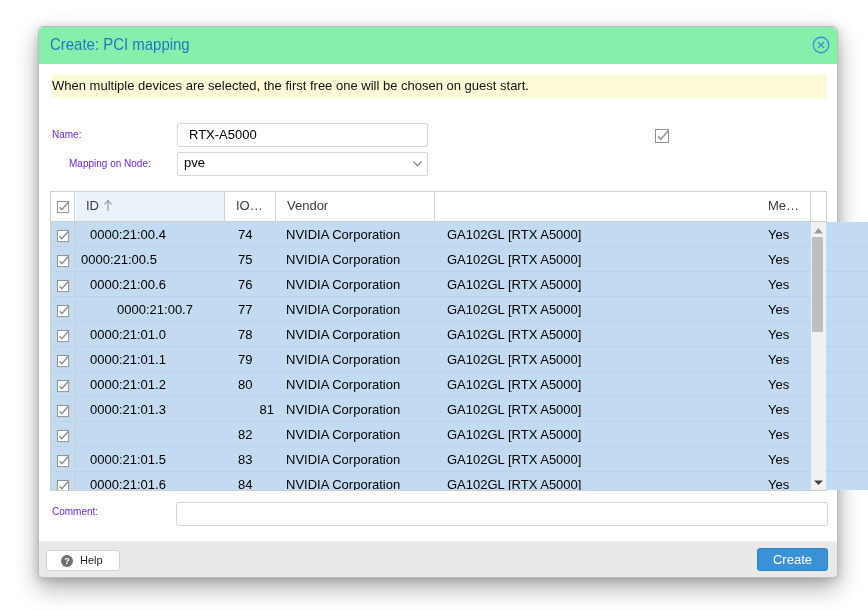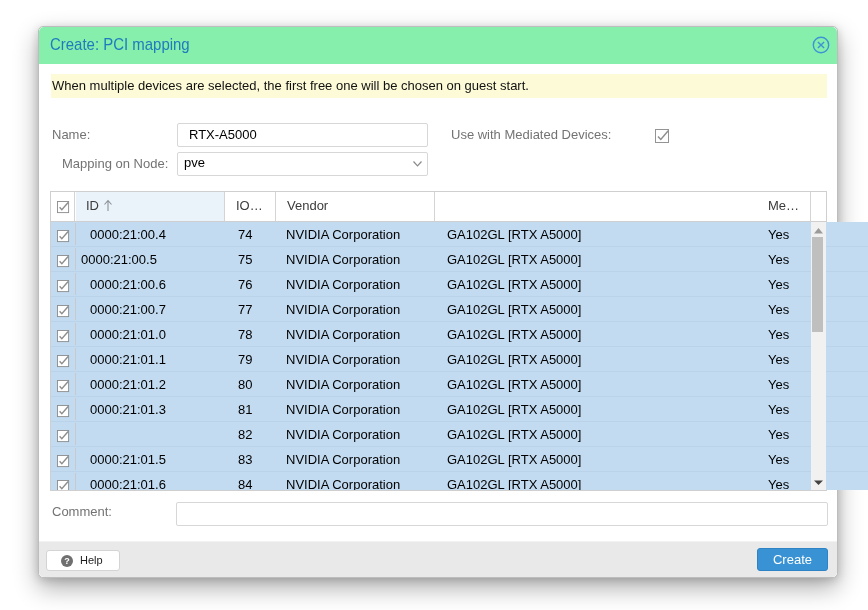--- a/index.html
+++ b/index.html
@@ -17,21 +17,21 @@
   position:absolute; left:11px; top:8px; line-height:20px;
   font-size:17px; color:#1e7bbe; transform:scaleX(0.88); transform-origin:0 0;
   white-space:nowrap;
 }
 .closebtn { position:absolute; left:773px; top:9px; width:18px; height:18px; }
 .banner {
   position:absolute; left:12px; top:47px; width:776px; height:24px;
   background:#fdfbd7; font-size:13px; line-height:24px; color:#111;
   padding-left:1px;
 }
-.lbl { position:absolute; font-size:13px; color:#737373; line-height:15px; }
+.lbl { position:absolute; font-size:10px; color:#6d28d9; line-height:15px; }
 .tinput {
   position:absolute; background:#fff; border:1px solid #d7d7d7; border-radius:2px;
   font-size:13px; color:#000; line-height:21px; padding-left:8px;
 }
 .chev { position:absolute; }
 .cb { position:absolute; width:14px; height:14px; }
 
 .grid {
   position:absolute; left:11px; top:164px; width:777px; height:300px;
   border:1px solid #cfcfcf; background:#fff;
@@ -66,27 +66,26 @@
     <span class="title">Create: PCI mapping</span>
     <svg class="closebtn" viewBox="0 0 18 18">
       <circle cx="9" cy="9" r="7.7" fill="none" stroke="#3d94d5" stroke-width="1.4"></circle>
       <path d="M5.9 5.9 L12.1 12.1 M12.1 5.9 L5.9 12.1" stroke="#3d94d5" stroke-width="1.4" fill="none"></path>
     </svg>
   </div>
   <div class="banner">When multiple devices are selected, the first free one will be chosen on guest start.</div>
 
   <div class="lbl" style="left:13px; top:100px;">Name:</div>
   <div class="tinput" style="left:138px; top:96px; width:251px; height:24px;padding-left:11px;">RTX-A5000</div>
-  <div class="lbl" style="left:412px; top:100px;">Use with Mediated Devices:</div>
   <svg class="cb" style="left:616px; top:102px;" viewBox="0 0 14 14">
     <rect x="0.5" y="0.5" width="13" height="13" fill="#fff" stroke="#949494" stroke-width="1"></rect>
     <path d="M3 7.5 L5.8 10.4 L13.2 1.8" fill="none" stroke="#8f8f8f" stroke-width="1.5"></path>
   </svg>
 
-  <div class="lbl" style="left:23px; top:129px;">Mapping on Node:</div>
+  <div class="lbl" style="left:30px; top:129px;">Mapping on Node:</div>
   <div class="tinput" style="left:138px; top:125px; width:251px; height:24px; line-height:19px; padding-left:6px;">pve</div>
   <svg class="chev" style="left:374px; top:134px;" width="9" height="6" viewBox="0 0 9 6">
     <path d="M0.5 0.5 L4.5 4.8 L8.5 0.5" fill="none" stroke="#8a8a8a" stroke-width="1.2"></path>
   </svg>
 
   <div class="grid">
     <div class="ghead">
       <div class="hcell" style="left:0; width:24px;">
         <svg style="position:absolute; left:6px; top:9px;" width="13" height="13" viewBox="0 0 14 14">
           <rect x="0.5" y="0.5" width="12" height="12" fill="#fff" stroke="#8d8d8d" stroke-width="1"></rect>
@@ -143,21 +142,21 @@
           <div class="rcell" style="left:235px; width:148px;">NVIDIA Corporation</div>
           <div class="rcell" style="left:396px; width:305px;">GA102GL [RTX A5000]</div>
           <div class="rcell" style="left:717px; width:40px;">Yes</div>
           <div class="vline" style="left:24px;"></div>
         </div>
       <div class="row">
           <svg style="position:absolute; left:6px; top:8px;" width="13" height="13" viewBox="0 0 14 14">
             <rect x="0.5" y="0.5" width="12" height="12" fill="#fff" stroke="#8d8d8d" stroke-width="1"></rect>
             <path d="M2.8 6.8 L5.2 9.4 L12 1.6" fill="none" stroke="#8d8d8d" stroke-width="1.5"></path>
           </svg>
-          <div class="rcell" style="left:39px; width:130px;">0000:21:00.7</div>
+          <div class="rcell" style="left:39px; width:130px;text-align:center;">0000:21:00.7</div>
           <div class="rcell" style="left:187px; width:36px;">77</div>
           <div class="rcell" style="left:235px; width:148px;">NVIDIA Corporation</div>
           <div class="rcell" style="left:396px; width:305px;">GA102GL [RTX A5000]</div>
           <div class="rcell" style="left:717px; width:40px;">Yes</div>
           <div class="vline" style="left:24px;"></div>
         </div>
       <div class="row">
           <svg style="position:absolute; left:6px; top:8px;" width="13" height="13" viewBox="0 0 14 14">
             <rect x="0.5" y="0.5" width="12" height="12" fill="#fff" stroke="#8d8d8d" stroke-width="1"></rect>
             <path d="M2.8 6.8 L5.2 9.4 L12 1.6" fill="none" stroke="#8d8d8d" stroke-width="1.5"></path>
@@ -192,21 +191,21 @@
           <div class="rcell" style="left:396px; width:305px;">GA102GL [RTX A5000]</div>
           <div class="rcell" style="left:717px; width:40px;">Yes</div>
           <div class="vline" style="left:24px;"></div>
         </div>
       <div class="row">
           <svg style="position:absolute; left:6px; top:8px;" width="13" height="13" viewBox="0 0 14 14">
             <rect x="0.5" y="0.5" width="12" height="12" fill="#fff" stroke="#8d8d8d" stroke-width="1"></rect>
             <path d="M2.8 6.8 L5.2 9.4 L12 1.6" fill="none" stroke="#8d8d8d" stroke-width="1.5"></path>
           </svg>
           <div class="rcell" style="left:39px; width:130px;">0000:21:01.3</div>
-          <div class="rcell" style="left:187px; width:36px;">81</div>
+          <div class="rcell" style="left:187px; width:36px;text-align:right;">81</div>
           <div class="rcell" style="left:235px; width:148px;">NVIDIA Corporation</div>
           <div class="rcell" style="left:396px; width:305px;">GA102GL [RTX A5000]</div>
           <div class="rcell" style="left:717px; width:40px;">Yes</div>
           <div class="vline" style="left:24px;"></div>
         </div>
       <div class="row">
           <svg style="position:absolute; left:6px; top:8px;" width="13" height="13" viewBox="0 0 14 14">
             <rect x="0.5" y="0.5" width="12" height="12" fill="#fff" stroke="#8d8d8d" stroke-width="1"></rect>
             <path d="M2.8 6.8 L5.2 9.4 L12 1.6" fill="none" stroke="#8d8d8d" stroke-width="1.5"></path>
           </svg>

